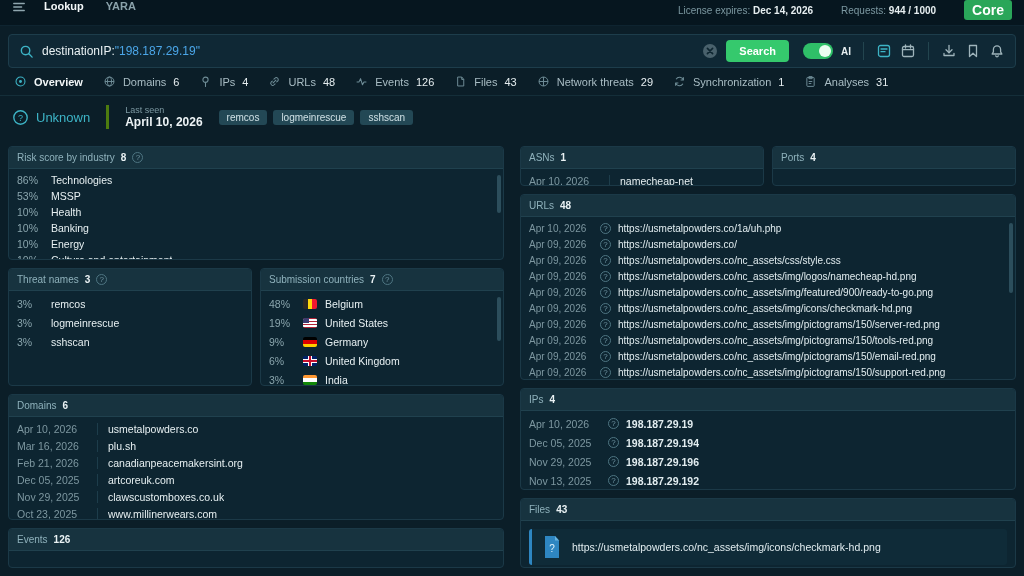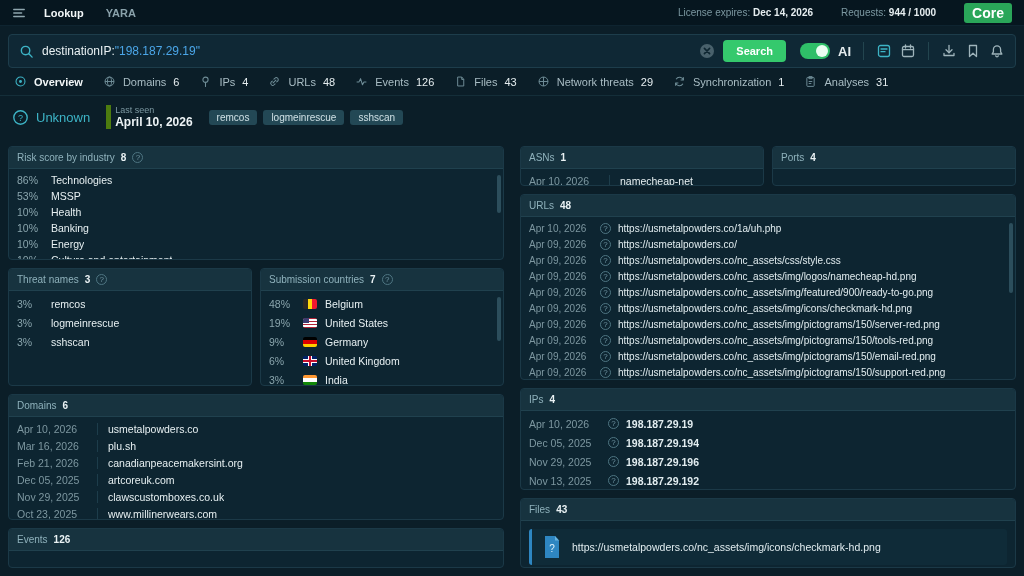--- a/index.html
+++ b/index.html
@@ -3,21 +3,21 @@
 <meta charset="utf-8">
 <style>
   * { margin:0; padding:0; box-sizing:border-box; }
   html,body { background:#04121a; }
   .app{ width:1024px; height:576px; position:relative; overflow:hidden;
         background:#0b1e28; font-family:"Liberation Sans",sans-serif;
         display:flex; flex-direction:column; color:#dde8eb; }
   svg{ display:block; }
 
   
-  .topbar{ height:26px; flex:none; background:#06161f; display:flex; align-items:center;
+  .topbar{ height:26px; flex:none; background:#06161f; display:flex; align-items:flex-start;
            padding:0 12px; gap:18px; border-bottom:1px solid #0e2430; }
   .topbar .burger{ color:#8fa6ae; }
   .topnav{ display:flex; gap:22px; align-items:center; }
   .topnav .navitem{ font-size:11px; font-weight:bold; color:#8aa2ab; cursor:pointer; }
   .topnav .navitem.active{ color:#f2f7f8; }
   .topbar-right{ margin-left:auto; display:flex; align-items:center; gap:28px; font-size:10px; }
   .kv .k{ color:#7c98a1; } .kv .v{ color:#e6eef0; font-weight:bold; }
   .plan-badge{ background:#2aa659; color:#ffffff; font-size:14px; font-weight:bold;
                padding:2px 8px; border-radius:3px; }
 
@@ -31,40 +31,40 @@
   .query .qval{ color:#4ba6e8; }
   .sb-spacer{ flex:1; }
   .clear-btn{ flex:none; cursor:pointer; }
   .search-btn{ flex:none; background:#35c96d; color:#ffffff; font-size:11px; font-weight:bold;
                padding:5px 13px; border-radius:4px; border:none; cursor:pointer;
                font-family:"Liberation Sans",sans-serif; }
   .toggle{ flex:none; width:30px; height:16px; border-radius:8px; background:#2fbf68;
            position:relative; cursor:pointer; margin-left:6px; }
   .toggle .knob{ position:absolute; right:2px; top:2px; width:12px; height:12px;
                  border-radius:50%; background:#eafef1; }
-  .ai-label{ font-size:13px; font-weight:bold; color:#e6eef0; }
+  .ai-label{ font-size:10px; font-weight:bold; color:#e6eef0; }
   .vdiv{ width:1px; height:18px; background:#23454f; flex:none; margin:0 4px; }
   .icon-btn{ color:#9fb4bb; flex:none; cursor:pointer; }
   .icon-btn.teal{ color:#3db4c6; }
 
   
   .tabs{ flex:none; height:28px; display:flex; align-items:center; gap:20px;
          padding:0 14px; border-bottom:1px solid #142e39; }
   .tab{ display:flex; align-items:center; gap:7px; cursor:pointer; }
   .tab .ticon{ color:#6f8d97; }
   .tab .tlabel{ font-size:11px; color:#a9bdc4; }
   .tab .tcount{ font-size:11px; color:#e6eef0; }
   .tab .tcount:empty{ display:none; }
   .tab.active .ticon{ color:#3db4c6; }
   .tab.active .tlabel{ color:#f2f7f8; font-weight:bold; }
 
   
   .summary{ flex:none; height:42px; display:flex; align-items:center; padding:0 12px; gap:16px; }
   .verdict{ display:flex; align-items:center; gap:7px; color:#3db4c6; font-size:13px; }
-  .lastseen{ border-left:5px solid #4d7c0f; padding-left:4px; }
+  .lastseen{ border-left:3px solid #4d7c0f; padding-left:16px; }
   .lastseen .k{ font-size:9px; color:#7c98a1; }
   .lastseen .v{ font-size:12px; font-weight:bold; color:#eef4f6; }
   .tagrow{ display:flex; gap:6px; align-items:center; }
   .tag{ background:#234855; color:#cfe0e5; font-size:10px; padding:2px 8px;
         border-radius:3px; cursor:pointer; }
 
   
   .content{ flex:1; min-height:0; display:flex; gap:16px; padding:8px; }
   .col{ flex:1; min-width:0; display:flex; flex-direction:column; gap:8px; }
   .duo{ display:flex; gap:8px; flex:none; }

